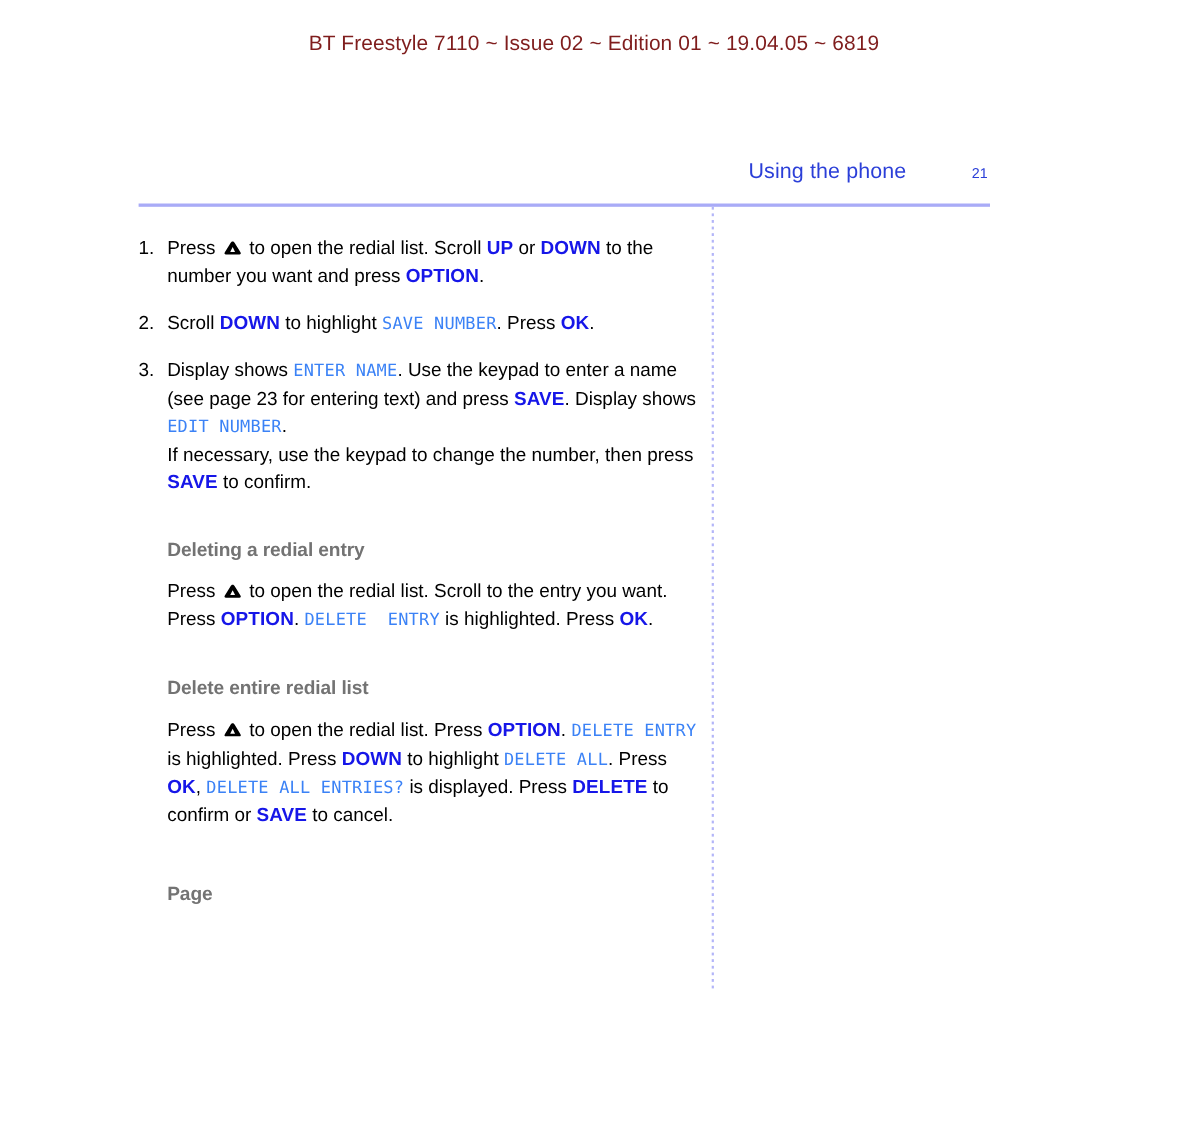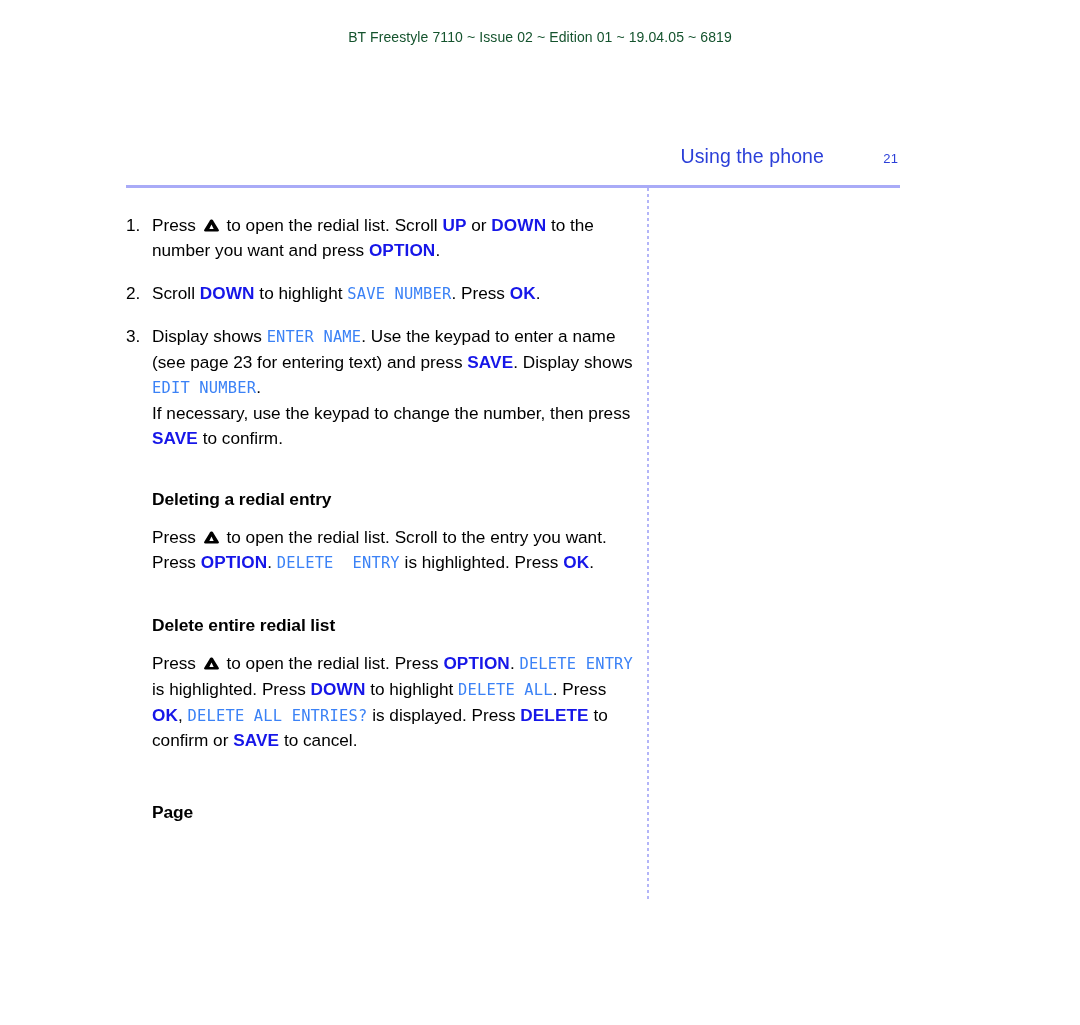--- a/index.html
+++ b/index.html
@@ -17,23 +17,23 @@
     -webkit-font-smoothing: antialiased;
   }
 
   
   .imprint {
     position: absolute;
     top: 29px;
     left: 0;
     width: 1080px;
     text-align: center;
-    font-size: 14px;
+    font-size: 19px;
     letter-spacing: 0.1px;
-    color: #14532d;
+    color: #7f1d1d;
   }
 
   
   .runhead {
     position: absolute;
     top: 145px;
     left: 124px;
     width: 774px;
     height: 26px;
     display: flex;
@@ -105,21 +105,21 @@
     line-height: 24.8px;
   }
 
   
   .subhead {
     font-size: 17.4px;
     font-weight: bold;
     line-height: 24px;
     margin: 12px;
     padding: 0;
-    color: #000000;
+    color: #737373;
     letter-spacing: -0.1px;
   }
   .body-p {
     font-size: 17.2px;
     line-height: 24.8px;
     margin: 0;
     padding: 0;
     color: #000;
   }
   .indent { margin-left: 26px; }

